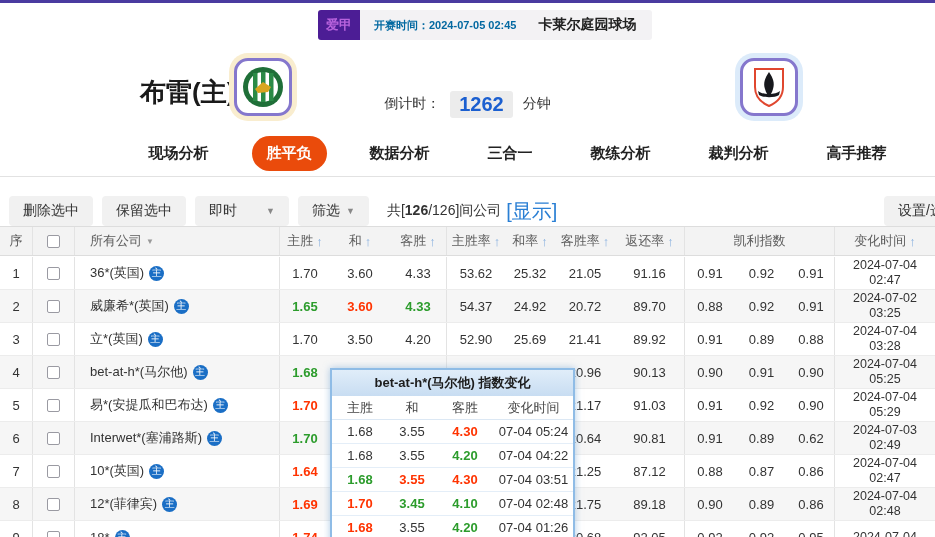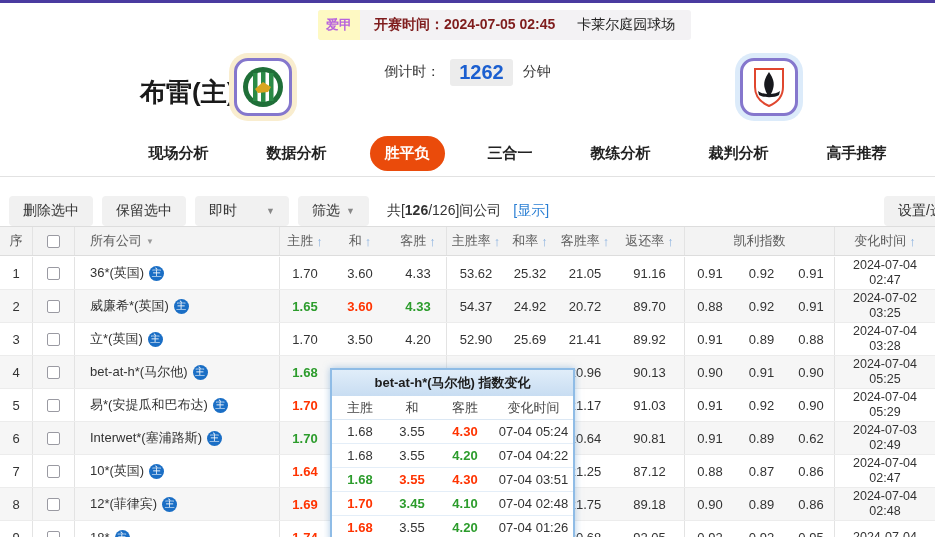--- a/index.html
+++ b/index.html
@@ -5,52 +5,52 @@
   * { margin:0; padding:0; box-sizing:border-box; }
   body { font-family:"Liberation Sans","DejaVu Sans",sans-serif; background:#fff; }
   #page { position:relative; width:935px; height:537px; background:#fff; overflow:hidden; }
 
   
   .top-line { position:absolute; left:0; top:0; width:935px; height:3px; background:#4a3ba0; }
 
   
   .kickoff-bar { position:absolute; left:318px; top:10px; height:30px; background:#f3f2f4; border-radius:3px;
     display:flex; align-items:center; padding-right:16px; }
-  .league-badge { background:#fef9c3; color:#b863dd; font-size:13px; font-weight:bold; padding:0 8px;
+  .league-badge { background:#4c1d95; color:#b863dd; font-size:13px; font-weight:bold; padding:0 8px;
     height:30px; display:flex; align-items:center; border-radius:3px 0 0 3px; margin-right:14px; }
-  .kickoff-text { font-size:14px; font-weight:bold; color:#7f1d1d; }
-  .venue-text { font-size:14px; font-weight:normal; color:#222; margin-left:22px; }
+  .kickoff-text { font-size:11px; font-weight:bold; color:#0369a1; }
+  .venue-text { font-size:14px; font-weight:bold; color:#222; margin-left:22px; }
 
   
   .match-header { position:absolute; left:0; top:45px; width:935px; height:85px; }
   .home-name { position:absolute; left:140px; top:30px; font-size:26px; font-weight:bold; color:#1a1a1a; }
   .away-name { position:absolute; left:810px; top:30px; font-size:22px; font-weight:bold; color:#1a1a1a; }
   .crest-box { position:absolute; width:58px; height:58px; border-radius:14px; border:3px solid #8577cd;
     background:#fff; display:flex; align-items:center; justify-content:center; }
   .crest-home { left:234px; top:13px; box-shadow:0 0 0 5px #f9edcf; }
   .crest-away { left:740px; top:13px; box-shadow:0 0 0 5px #dcebfa; }
-  .countdown { position:absolute; left:0; top:14px; width:935px; text-align:center; font-size:14px; color:#333; }
+  .countdown { position:absolute; left:0; top:46px; width:935px; text-align:center; font-size:14px; color:#333; }
   .countdown-value { display:inline-block; background:#ececec; color:#1b5fd0; font-size:20px; font-weight:bold;
     padding:2px 9px; border-radius:3px; margin:0 6px; vertical-align:middle; }
 
   
   .nav { position:absolute; left:0; top:130px; width:935px; height:47px; border-bottom:1px solid #e2e2e2;
     display:flex; align-items:center; justify-content:center; gap:28px; padding-left:100px; }
   .tab { font-size:15px; font-weight:bold; color:#222; padding:8px 15px; border-radius:18px; cursor:pointer; white-space:nowrap; }
   .tab.active { background:#ea4b0b; color:#fff; }
 
   
   .toolbar { position:absolute; left:0; top:188px; width:935px; height:46px; display:flex; align-items:center; }
   .tb-btn { background:#f1f1f1; border:none; border-radius:4px; height:30px; font-size:14px; color:#333;
     padding:0 14px; margin-left:9px; font-family:inherit; display:flex; align-items:center; }
   .tb-dropdown { width:94px; justify-content:space-between; }
   .caret { font-size:9px; color:#888; margin-left:6px; }
   .company-count { font-size:14px; color:#333; margin-left:18px; }
   .company-count b { font-weight:bold; }
-  .show-link { color:#2a7fd4; font-size:14px; margin-left:12px; text-decoration:none; }
+  .show-link { color:#2a7fd4; font-size:20px; margin-left:5px; text-decoration:none; }
   .settings-btn { position:absolute; left:875px; width:80px; }
 
   
   .grid-row { display:grid; grid-template-columns:33px 42px 205px 50px 60px 57px 58px 50px 60px 70px 50px 53px 47px 100px; }
   .cell { display:flex; align-items:center; justify-content:center; height:100%; font-size:13px; color:#333; }
   .sep { border-right:1px solid #e3e3e3; }
   .thead { position:absolute; left:0; top:226px; width:935px; height:30px; background:#f3f3f3;
     border-top:1px solid #ddd; border-bottom:1px solid #ddd; }
   .thead .cell { color:#5c5c5c; }
   .arrow-up { color:#85aede; font-weight:bold; margin-left:3px; font-size:13px; }
@@ -112,22 +112,22 @@
         <path d="M6 4 H34 V22 C34 32 27 38 20 41 C13 38 6 32 6 22 Z" fill="#fff" stroke="#e0472f" stroke-width="2"></path>
         <path d="M20 7 C24 13 26 18 24 24 C23 28 21 30 20 32 C19 30 17 28 16 24 C14 18 16 13 20 7 Z" fill="#17181d"></path>
         <path d="M9 26 C13 30 27 30 31 26 L30 30 C26 33 14 33 10 30 Z" fill="#17181d"></path>
       </svg>
     </div>
   </div>
 
   <div class="nav">
 
   <div class="tab">现场分析</div>
+      <div class="tab active">胜平负</div>
       <div class="tab">数据分析</div>
-      <div class="tab active">胜平负</div>
       <div class="tab">三合一</div>
       <div class="tab">教练分析</div>
       <div class="tab">裁判分析</div>
       <div class="tab">高手推荐</div>
     </div>
 
   <div class="toolbar">
     <button class="tb-btn">删除选中</button>
     <button class="tb-btn">保留选中</button>
     <button class="tb-btn tb-dropdown">

